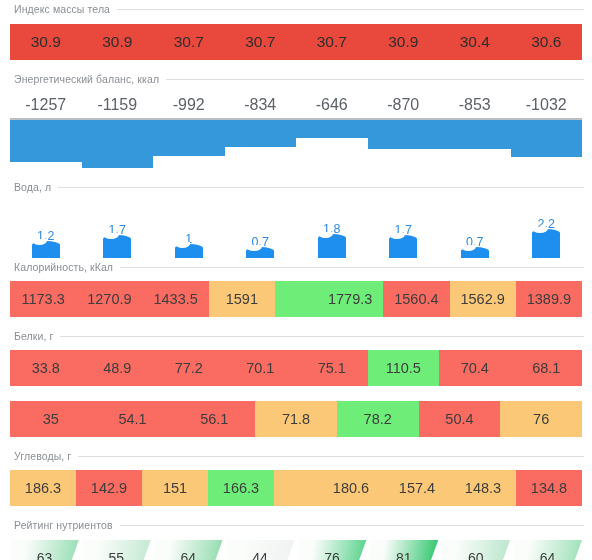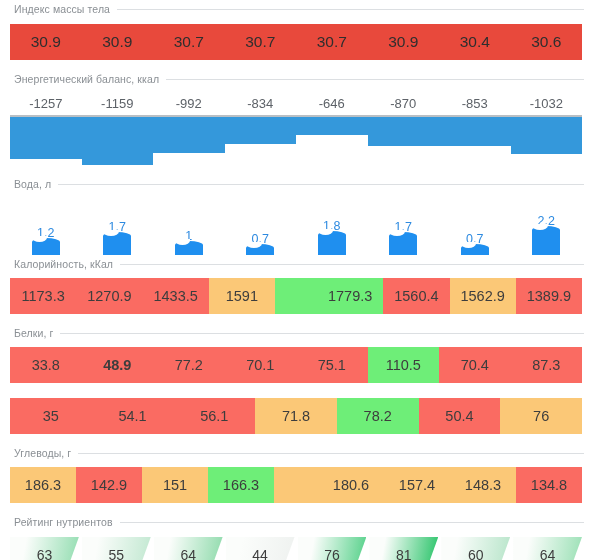--- a/index.html
+++ b/index.html
@@ -23,21 +23,21 @@
   .strip .cell{
     flex:1 1 0;display:flex;align-items:center;justify-content:center;
     font-size:14.5px;color:#3d3d3d;
   }
   .strip.bmi{height:36px;margin-top:6px;}
   .strip.bmi .cell{font-size:15.5px;color:#2e2e2e;}
 
   
   .eb-labels{display:flex;margin:8px 10px 0 10px;}
   .eb-labels .cell{
-    flex:1 1 0;text-align:center;font-size:13px;color:#5d6268;
+    flex:1 1 0;text-align:center;font-size:16px;color:#5d6268;
   }
   .eb-chart{
     position:relative;margin:4px 10px 0 10px;height:48px;
     border-top:2px solid #b9bfc4;display:flex;align-items:flex-start;
   }
   .eb-chart .bar-slot{flex:1 1 0;height:100%;display:flex;align-items:flex-start;}
   .eb-chart .bar{width:100%;background:#3498db;}
 
   
   .water-row{display:flex;margin:6px 10px 0 10px;height:56px;}
@@ -183,27 +183,27 @@
       <div class="cell" style="background: rgb(250, 107, 98);">1389.9</div>
     </div>
 
   <div class="sp"></div>
   <div class="sec-head">
     <span class="lbl">Белки, г</span>
     <span class="rule"></span>
   </div>
   <div class="strip" id="row-proteins">
       <div class="cell" style="background: rgb(250, 107, 98);">33.8</div>
-      <div class="cell" style="background: rgb(250, 107, 98); font-weight: bold;">48.9</div>
+      <div class="cell" style="background: rgb(250, 107, 98);">48.9</div>
       <div class="cell" style="background: rgb(250, 107, 98);">77.2</div>
       <div class="cell" style="background: rgb(250, 107, 98);">70.1</div>
       <div class="cell" style="background: rgb(250, 107, 98);">75.1</div>
       <div class="cell" style="background: rgb(110, 238, 120);">110.5</div>
       <div class="cell" style="background: rgb(250, 107, 98);">70.4</div>
-      <div class="cell" style="background: rgb(250, 107, 98);">87.3</div>
+      <div class="cell" style="background: rgb(250, 107, 98);">68.1</div>
     </div>
 
   <div class="sp"></div>
   <div class="strip" id="row-fats">
       <div class="cell" style="background: rgb(250, 107, 98);">35</div>
       <div class="cell" style="background: rgb(250, 107, 98);">54.1</div>
       <div class="cell" style="background: rgb(250, 107, 98);">56.1</div>
       <div class="cell" style="background: rgb(251, 200, 119);">71.8</div>
       <div class="cell" style="background: rgb(110, 238, 120);">78.2</div>
       <div class="cell" style="background: rgb(250, 107, 98);">50.4</div>

